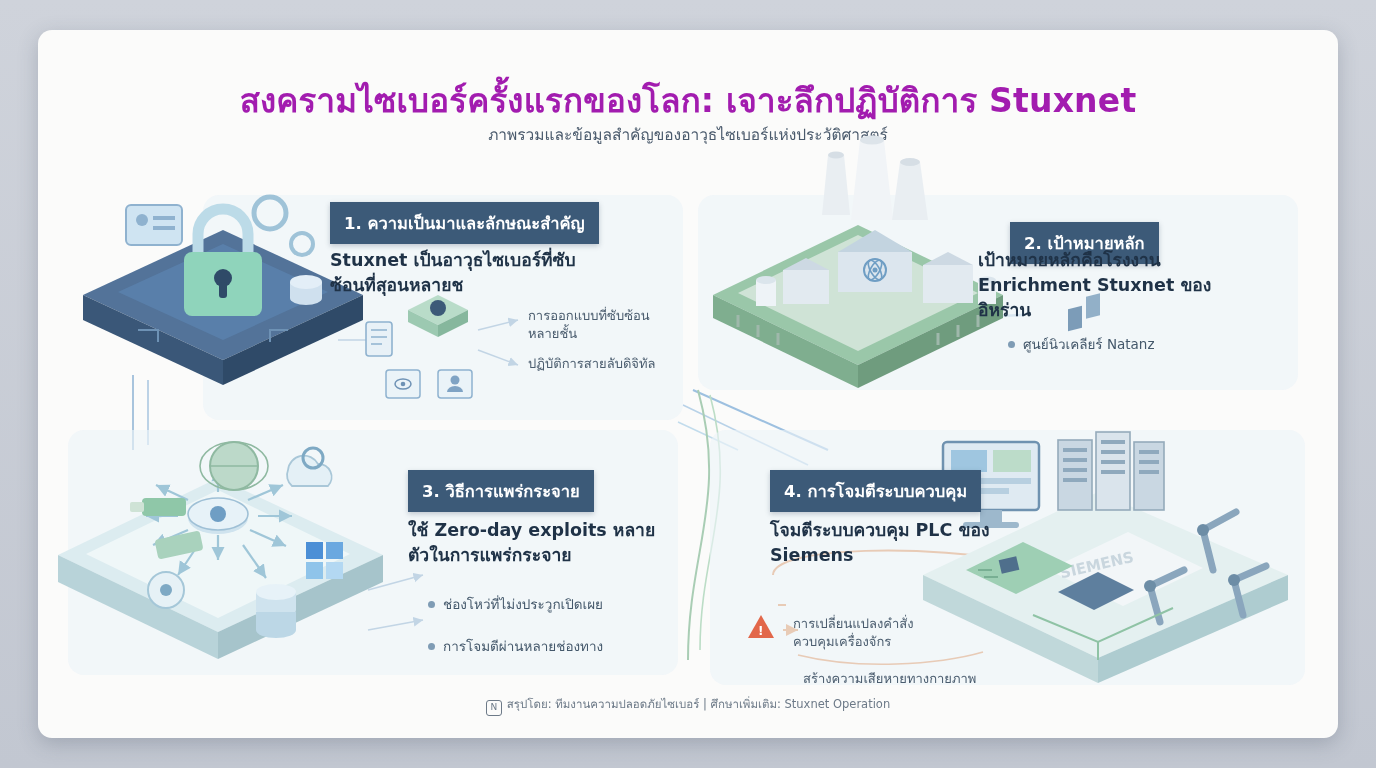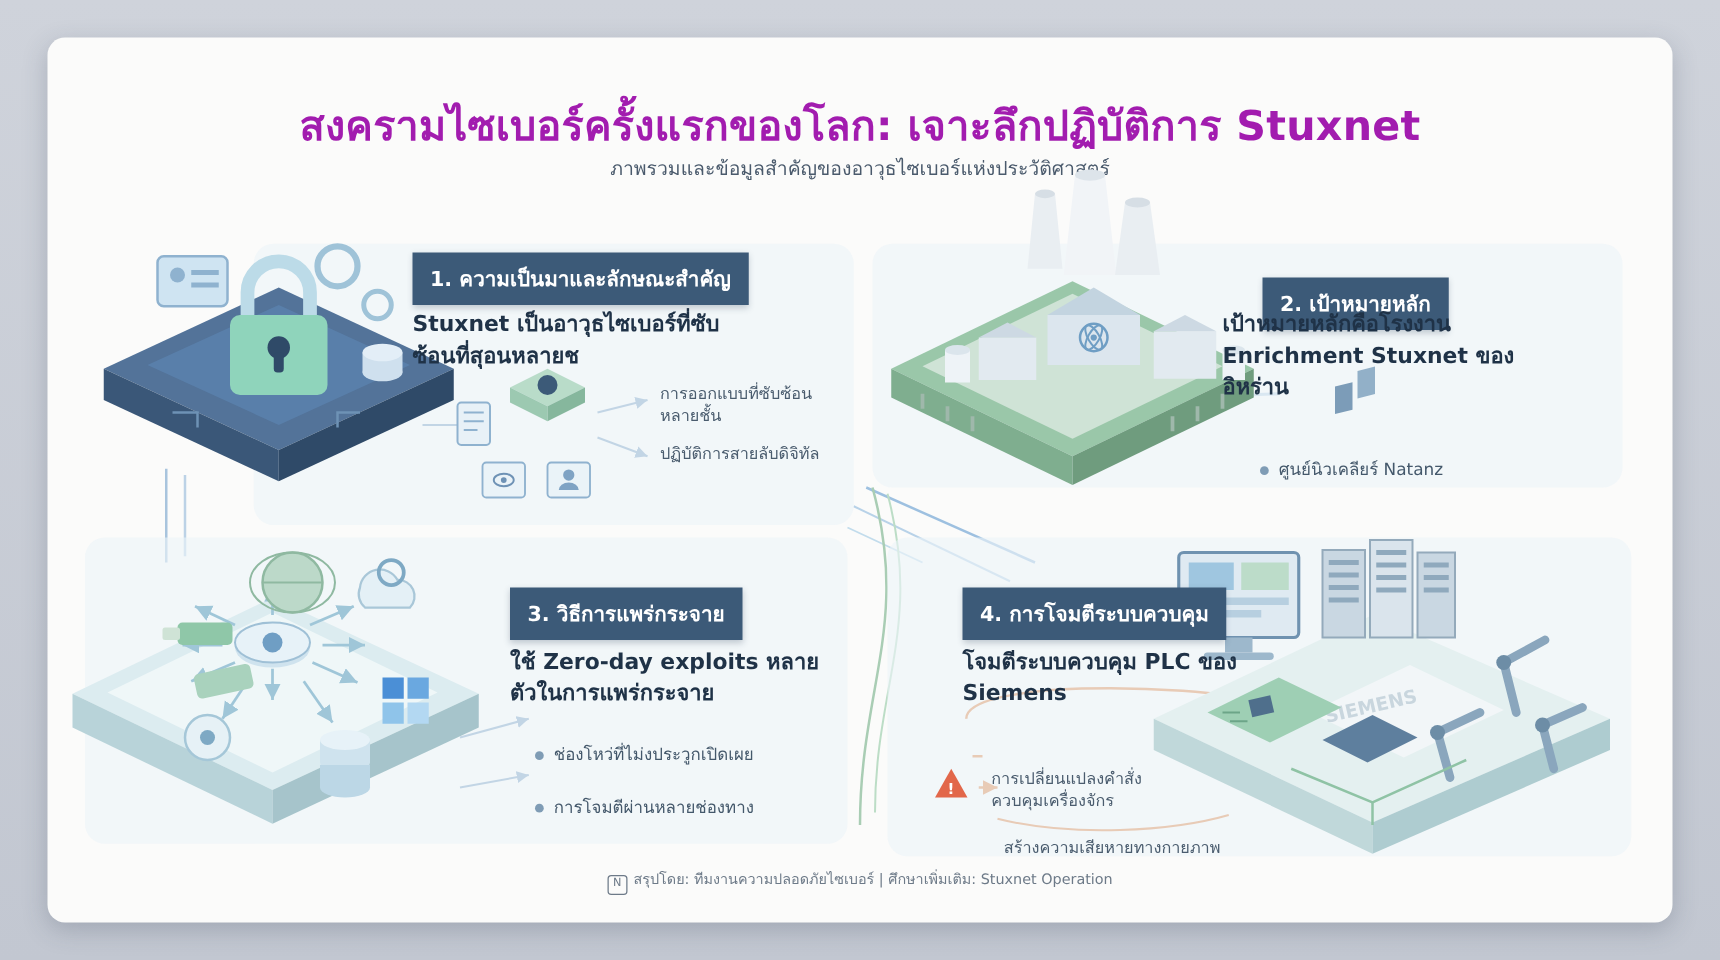--- a/index.html
+++ b/index.html
@@ -254,21 +254,21 @@
       <ellipse cx="728" cy="250" rx="10" ry="4" fill="#dbe5ec"></ellipse>
       <rect x="940" y="250" width="18" height="24" fill="#eef3f7"></rect>
       <ellipse cx="949" cy="250" rx="9" ry="3.6" fill="#dbe5ec"></ellipse>
 
       <path d="M700 285 L700 297 M720 295 L720 307 M740 303 L740 315" stroke="#9fb8ab" stroke-width="3"></path>
       <path d="M940 285 L940 297 M920 295 L920 307 M900 303 L900 315" stroke="#9fb8ab" stroke-width="3"></path>
     </svg>
 
     <div class="panel-badge" style="left:972px; top:172px;margin-top:20px;">2. เป้าหมายหลัก</div>
     <div class="panel-head" style="left:940px; top:218px; width:265px;">เป้าหมายหลักคือโรงงาน Enrichment Stuxnet ของอิหร่าน</div>
-    <div class="bullet-row" style="left:970px; top:306px; width:230px;margin-top:32px;">
+    <div class="bullet-row" style="left:970px; top:306px; width:230px;">
       <span class="dot"></span>
       <span>ศูนย์นิวเคลียร์ Natanz</span>
     </div>
 
     <div class="panel" style="left:30px; top:400px; width:610px; height:245px;"></div>
 
     <svg class="deco" width="1300" height="708">
 
       <path d="M20 525 L180 448 L345 525 L180 602 Z" fill="#dcecf0"></path>
       <path d="M20 525 L20 552 L180 629 L180 602 Z" fill="#b8d3d9"></path>

